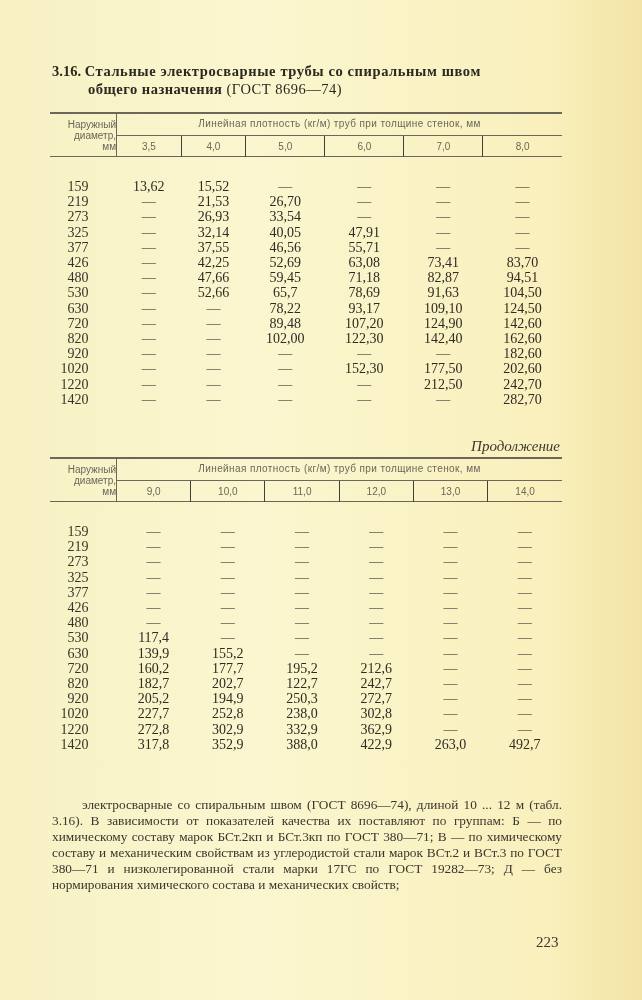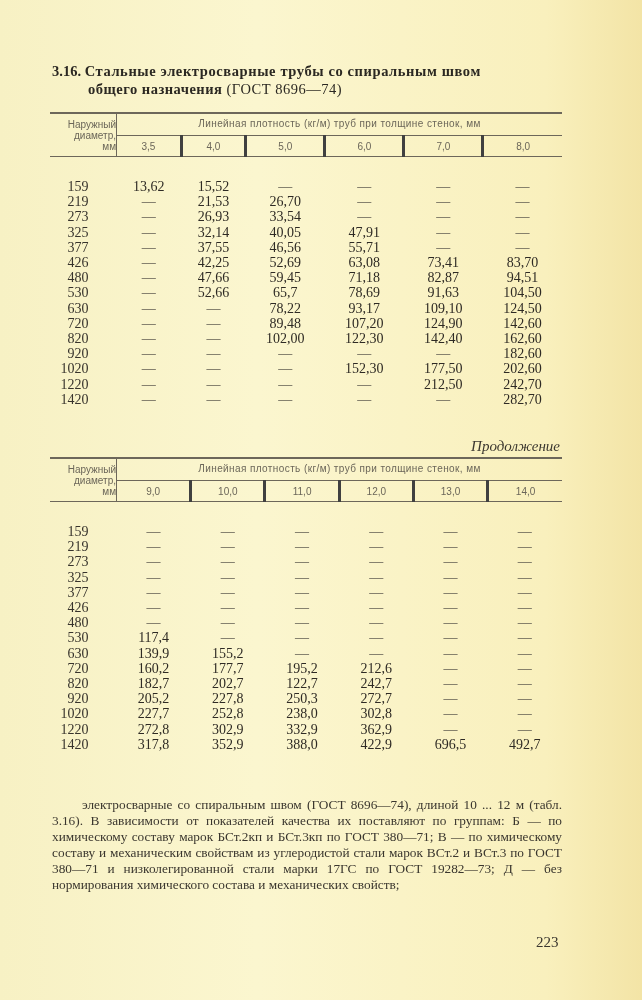--- a/index.html
+++ b/index.html
@@ -27,21 +27,21 @@
   }
   table.t th {
     font-weight:normal; color:#6b6659; font-size:10px;
     font-family: "Liberation Sans", sans-serif;
   }
   .hdr-top { border-top:2px solid #6d675a; }
   .hdr-bot { border-bottom:1.5px solid #6d675a; }
   th.diam { width:66px; text-align:right; line-height:11px; padding:0 0; border-right:1px solid #6d675a; font-size:9.5px; }
   th.span { text-align:center; padding:4px 4px 6px; border-bottom:1px solid #6d675a; letter-spacing:0.4px; }
   th.col { text-align:center; padding:5px 4px 4px; font-size:10.5px; font-family:"Liberation Serif", serif; }
-  th.col + th.col { border-left:3px solid #404040; }
+  th.col + th.col { border-left:1px solid #404040; }
   td { font-size:14px; line-height:15.2px; text-align:center; padding:0; color:#2e2a24; }
   td.d { text-align:right; padding-right:28px; color:#37332c; }
   td.dash { color:#5d594f; }
   tr.spacer td { height:22px; }
 
   #t1 { top:112px; }
   #t2 { top:457px; }
 
   .cont {
     position:absolute; right:82px; top:438px;
@@ -350,21 +350,21 @@
         <td class="">182,7</td>
         <td class="">202,7</td>
         <td class="">122,7</td>
         <td class="">242,7</td>
         <td class="dash">—</td>
         <td class="dash">—</td>
       </tr>
       <tr>
         <td class="d">920</td>
         <td class="">205,2</td>
-        <td class="">227,8</td>
+        <td class="">194,9</td>
         <td class="">250,3</td>
         <td class="">272,7</td>
         <td class="dash">—</td>
         <td class="dash">—</td>
       </tr>
       <tr>
         <td class="d">1020</td>
         <td class="">227,7</td>
         <td class="">252,8</td>
         <td class="">238,0</td>
@@ -380,21 +380,21 @@
         <td class="">362,9</td>
         <td class="dash">—</td>
         <td class="dash">—</td>
       </tr>
       <tr>
         <td class="d">1420</td>
         <td class="">317,8</td>
         <td class="">352,9</td>
         <td class="">388,0</td>
         <td class="">422,9</td>
-        <td class="">696,5</td>
+        <td class="">263,0</td>
         <td class="">492,7</td>
       </tr>
     </tbody>
 </table>
 
 <div class="para">
   <p>электросварные со спиральным швом (ГОСТ 8696—74), длиной 10 ... 12 м (табл. 3.16). В зависимости от показателей качества их поставляют по группам: Б — по химическому составу марок БСт.2кп и БСт.3кп по ГОСТ 380—71; В — по химическому составу и механическим свойствам из углеродистой стали марок ВСт.2 и ВСт.3 по ГОСТ 380—71 и низколегированной стали марки 17ГС по ГОСТ 19282—73; Д — без нормирования химического состава и механических свойств;</p>
 </div>
 
 <div class="pagenum">223</div>

